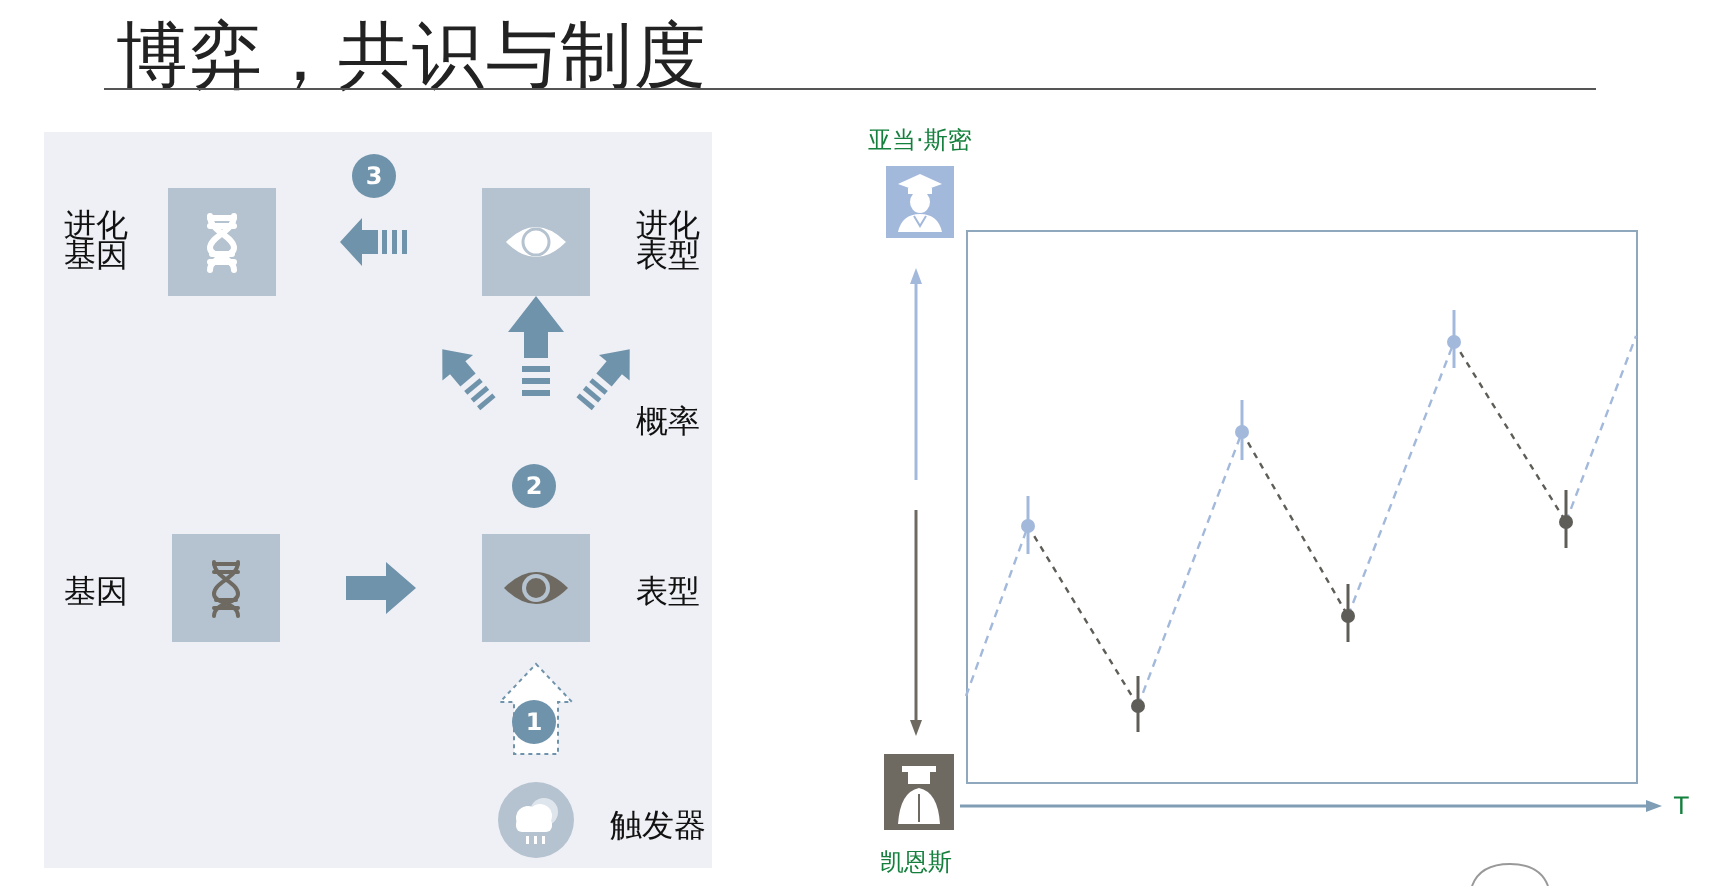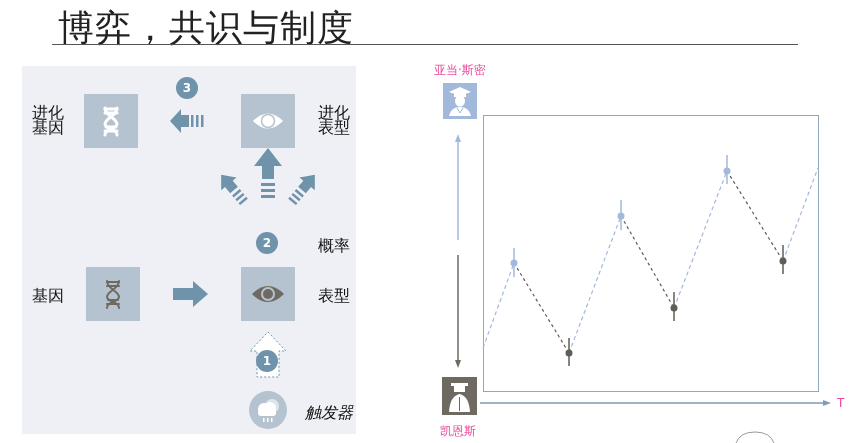--- a/index.html
+++ b/index.html
@@ -7,43 +7,43 @@
        font-family:"DejaVu Sans","Liberation Sans",sans-serif;color:#1a1a1a;}
   .abs{position:absolute;}
   .title{left:58px;top:4px;font-size:36px;letter-spacing:1px;color:#222;white-space:nowrap;}
   .title-rule{left:52px;top:44px;width:746px;height:1px;background:#555;}
   .panel{left:22px;top:66px;width:334px;height:368px;background:#eff0f5;}
   .lbl{font-size:16px;line-height:15px;color:#111;white-space:nowrap;}
   .tile{width:54px;height:54px;background:#b5c2cf;}
   .tile svg{display:block;}
   .badge{width:22px;height:22px;border-radius:50%;background:#6f93ab;color:#fff;
          font-size:12px;font-weight:bold;text-align:center;line-height:22px;}
-  .chartlbl{font-size:12px;color:#ec4899;white-space:nowrap;}
+  .chartlbl{font-size:12px;color:#15803d;white-space:nowrap;}
   .plot{left:483px;top:115px;width:336px;height:277px;border:1px solid #8fa8bd;box-sizing:border-box;}
 </style>
 </head>
 <body>
 
 <div class="abs title">博弈，共识与制度</div>
 <div class="abs title-rule"></div>
 
 <div class="abs panel"></div>
 
 <div class="abs lbl" style="left:32px;top:105px;">
   <div>进化</div>
   <div>基因</div>
 </div>
 <div class="abs lbl" style="left:318px;top:105px;">
   <div>进化</div>
   <div>表型</div>
 </div>
-<div class="abs lbl" style="left:318px;top:203px;margin-top:35px;">概率</div>
+<div class="abs lbl" style="left:318px;top:203px;">概率</div>
 <div class="abs lbl" style="left:32px;top:288px;">基因</div>
 <div class="abs lbl" style="left:318px;top:288px;">表型</div>
-<div class="abs lbl" style="left:305px;top:405px;font-style:italic;">触发器</div>
+<div class="abs lbl" style="left:305px;top:405px;">触发器</div>
 
 <div class="abs tile" style="left:84px;top:94px;">
   <svg width="54" height="54" viewBox="0 0 54 54">
     <g fill="none" stroke="#ffffff" stroke-width="3" stroke-linecap="round">
       <path d="M21 14 C21 22 33 24 33 30 C33 35 21 34 21 41"></path>
       <path d="M33 14 C33 22 21 24 21 30 C21 35 33 34 33 41"></path>
       <line x1="21" y1="15" x2="33" y2="15"></line>
       <line x1="21" y1="19" x2="33" y2="19"></line>
       <line x1="22" y1="33" x2="32" y2="33"></line>
       <line x1="21" y1="37" x2="33" y2="37"></line>

